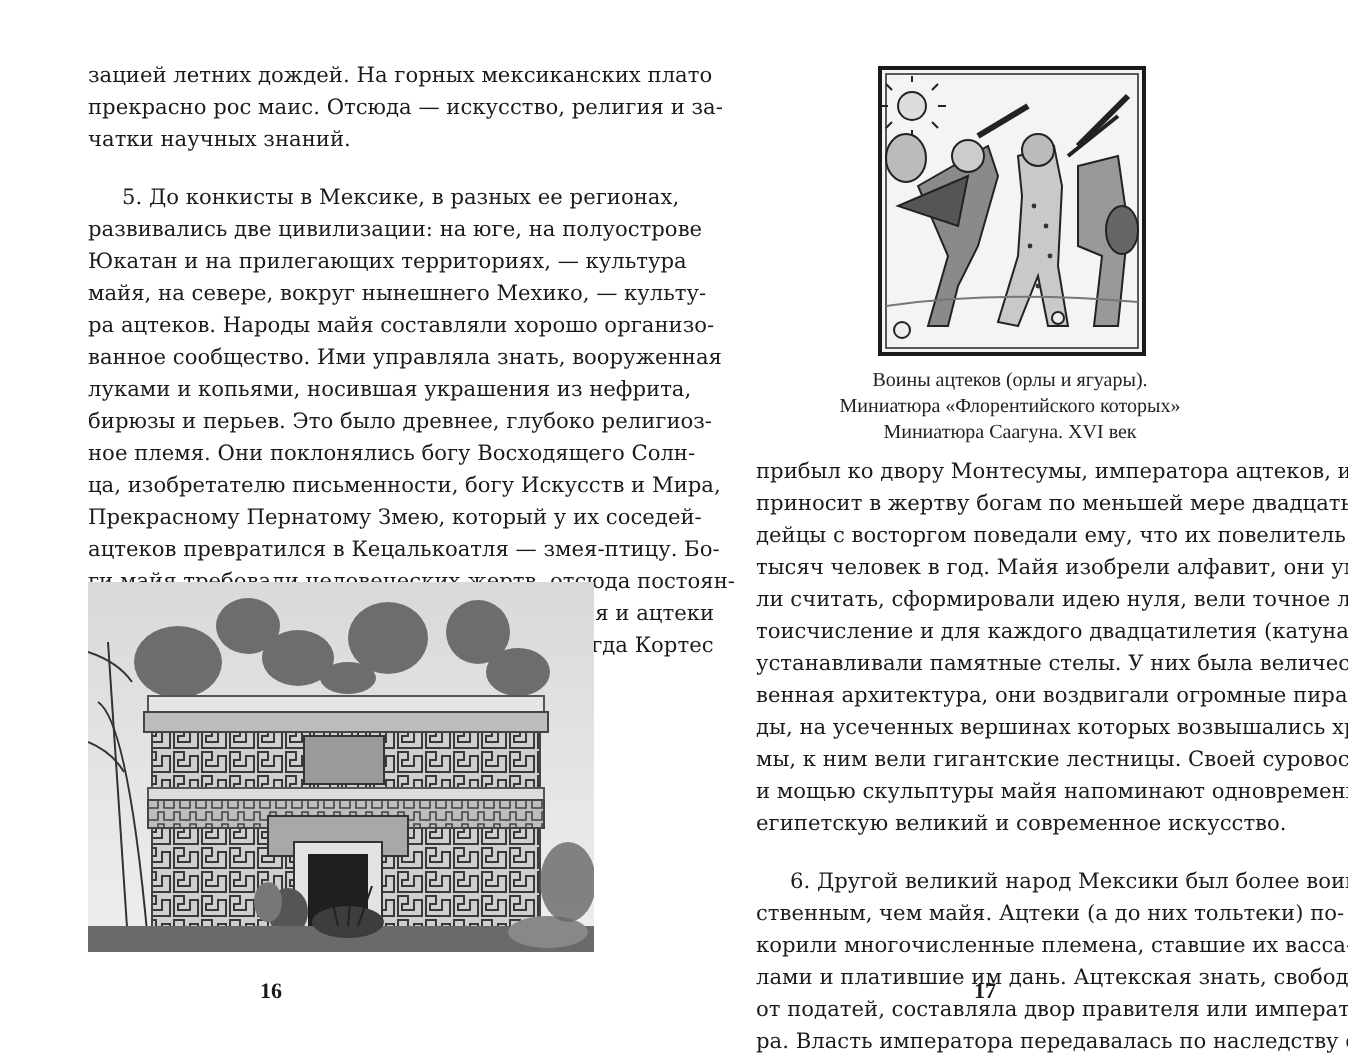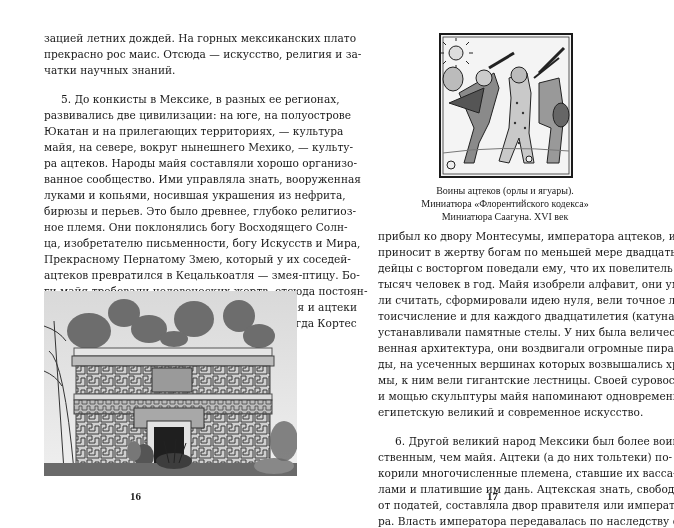--- a/index.html
+++ b/index.html
@@ -140,21 +140,21 @@
       <path d="M100 40 L125 15" stroke="#222" stroke-width="3"></path>
       <path d="M95 45 L120 25" stroke="#222" stroke-width="2"></path>
       <circle cx="12" cy="132" r="4" fill="#eee" stroke="#222"></circle>
       <circle cx="90" cy="126" r="3" fill="#eee" stroke="#222"></circle>
       <path d="M4 120 Q60 112 130 118" stroke="#777" fill="none"></path>
     </svg>
   </div>
 
   <div class="caption" style="left:41px; top:184px; width:254px;">
     <div>Воины ацтеков (орлы и ягуары).</div>
-    <div>Миниатюра «Флорентийского кодекса»</div>
+    <div>Миниатюра «Флорентийского которых»</div>
     <div>Миниатюра Саагуна. XVI век</div>
   </div>
 
   <div class="body-text" style="left:41px; top:228px; width:254px;">
     <span class="line">прибыл ко двору Монтесумы, императора ацтеков, ин-</span>
     <span class="line">приносит в жертву богам по меньшей мере двадцать</span>
     <span class="line">дейцы с восторгом поведали ему, что их повелитель</span>
     <span class="line">тысяч человек в год. Майя изобрели алфавит, они уме-</span>
     <span class="line">ли считать, сформировали идею нуля, вели точное ле-</span>
     <span class="line">тоисчисление и для каждого двадцатилетия (катуна)</span>

